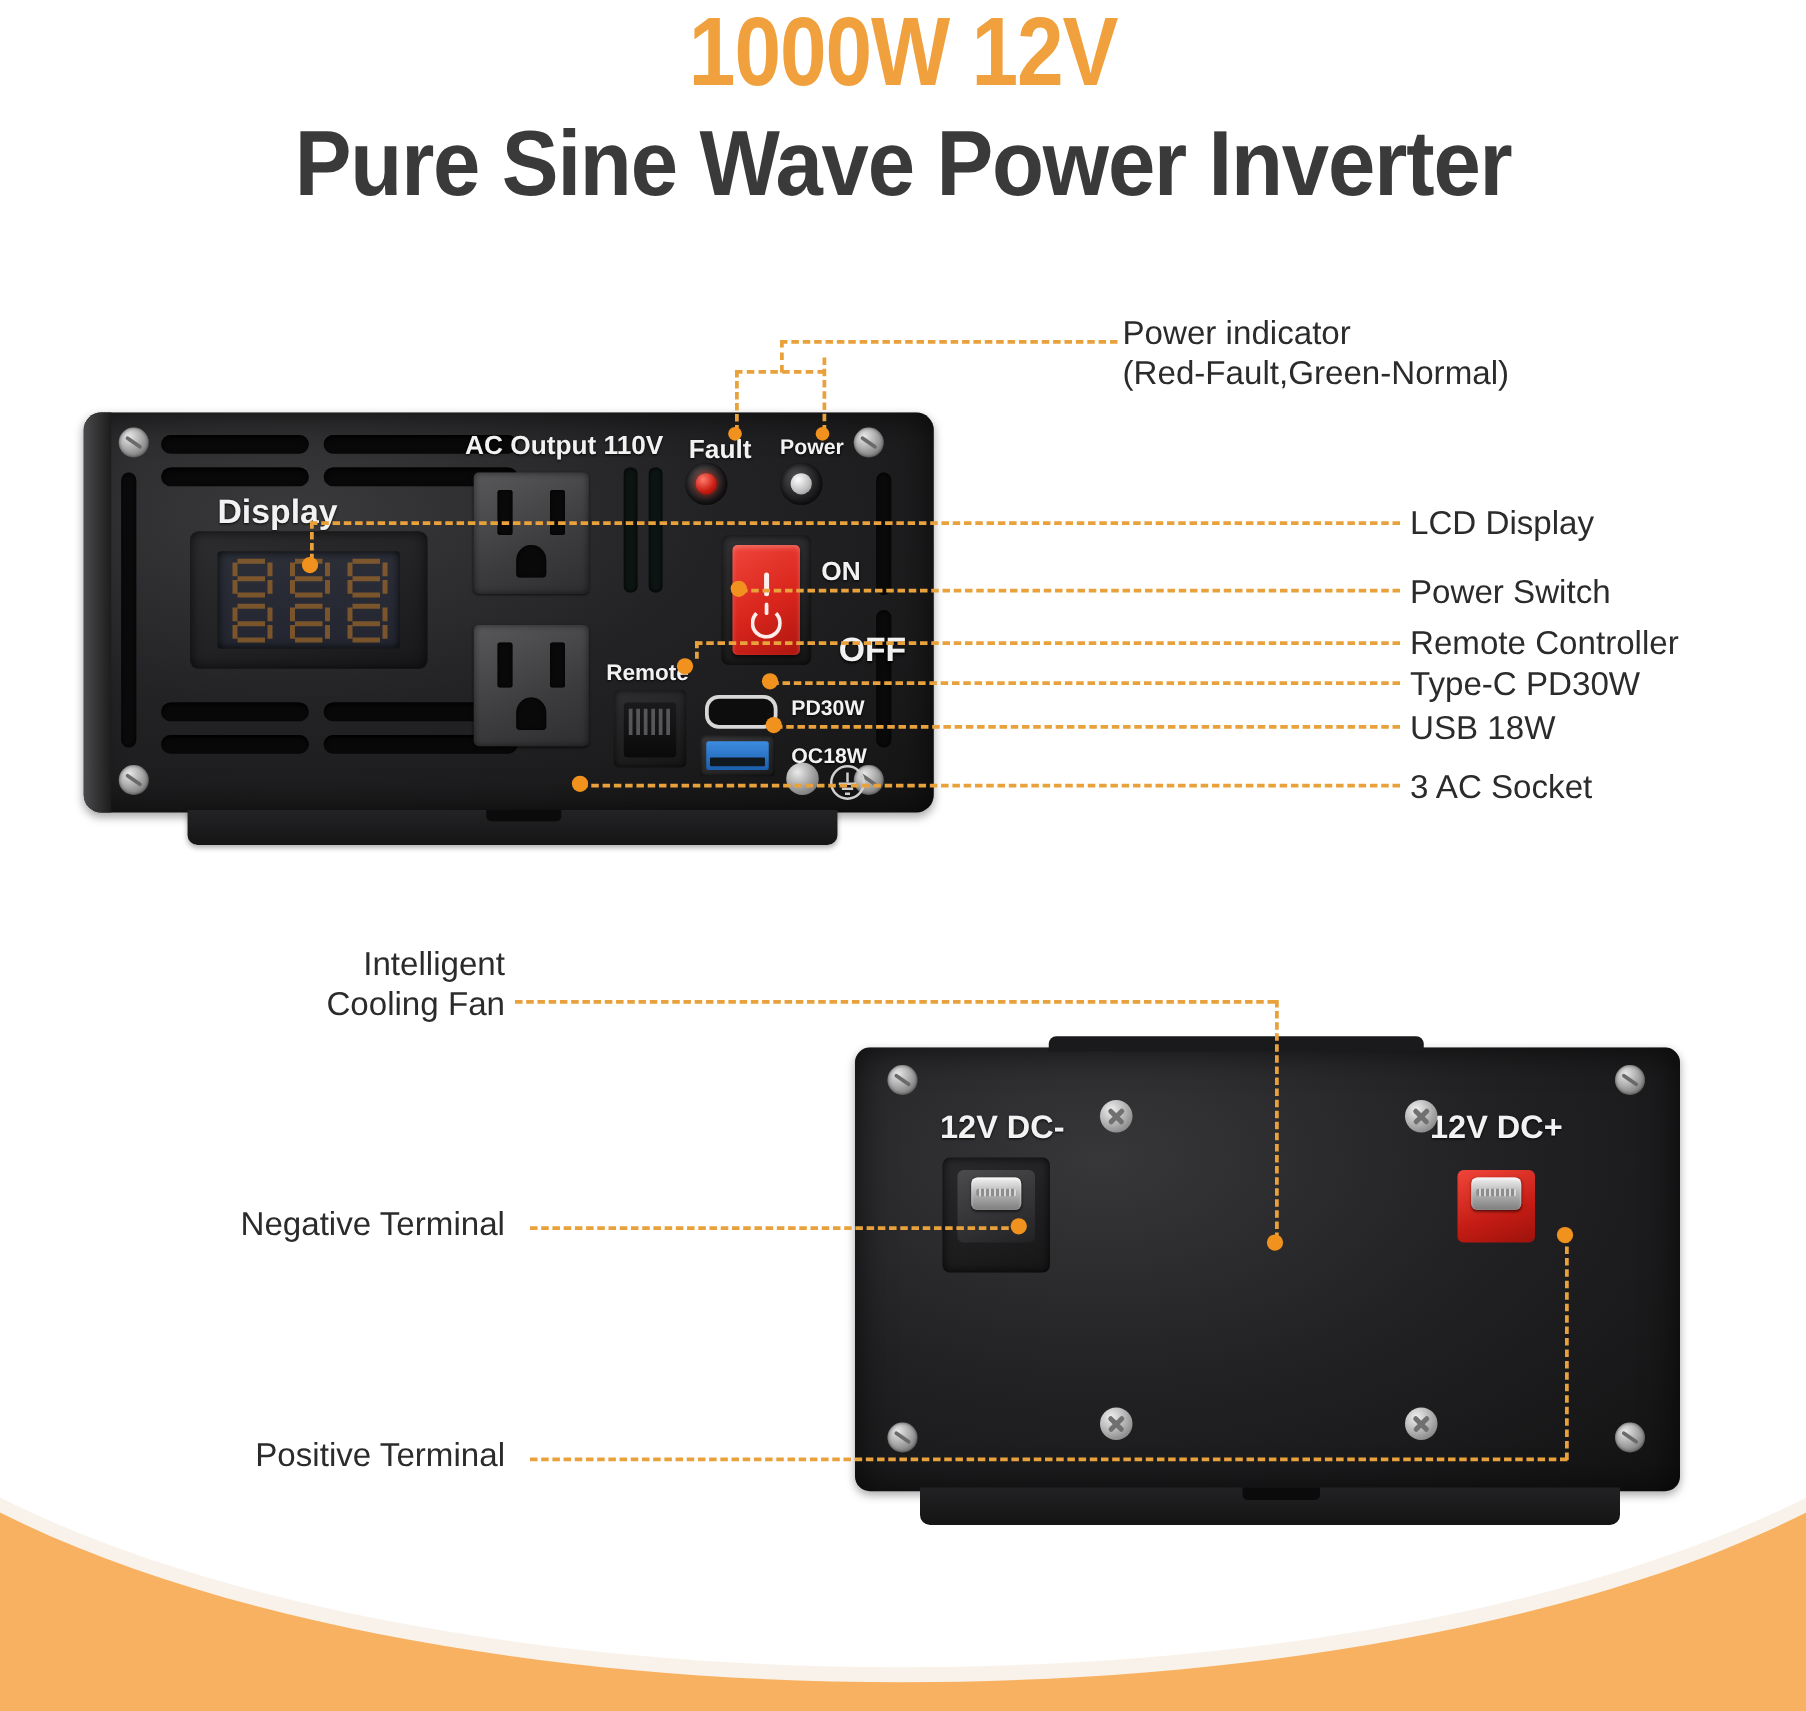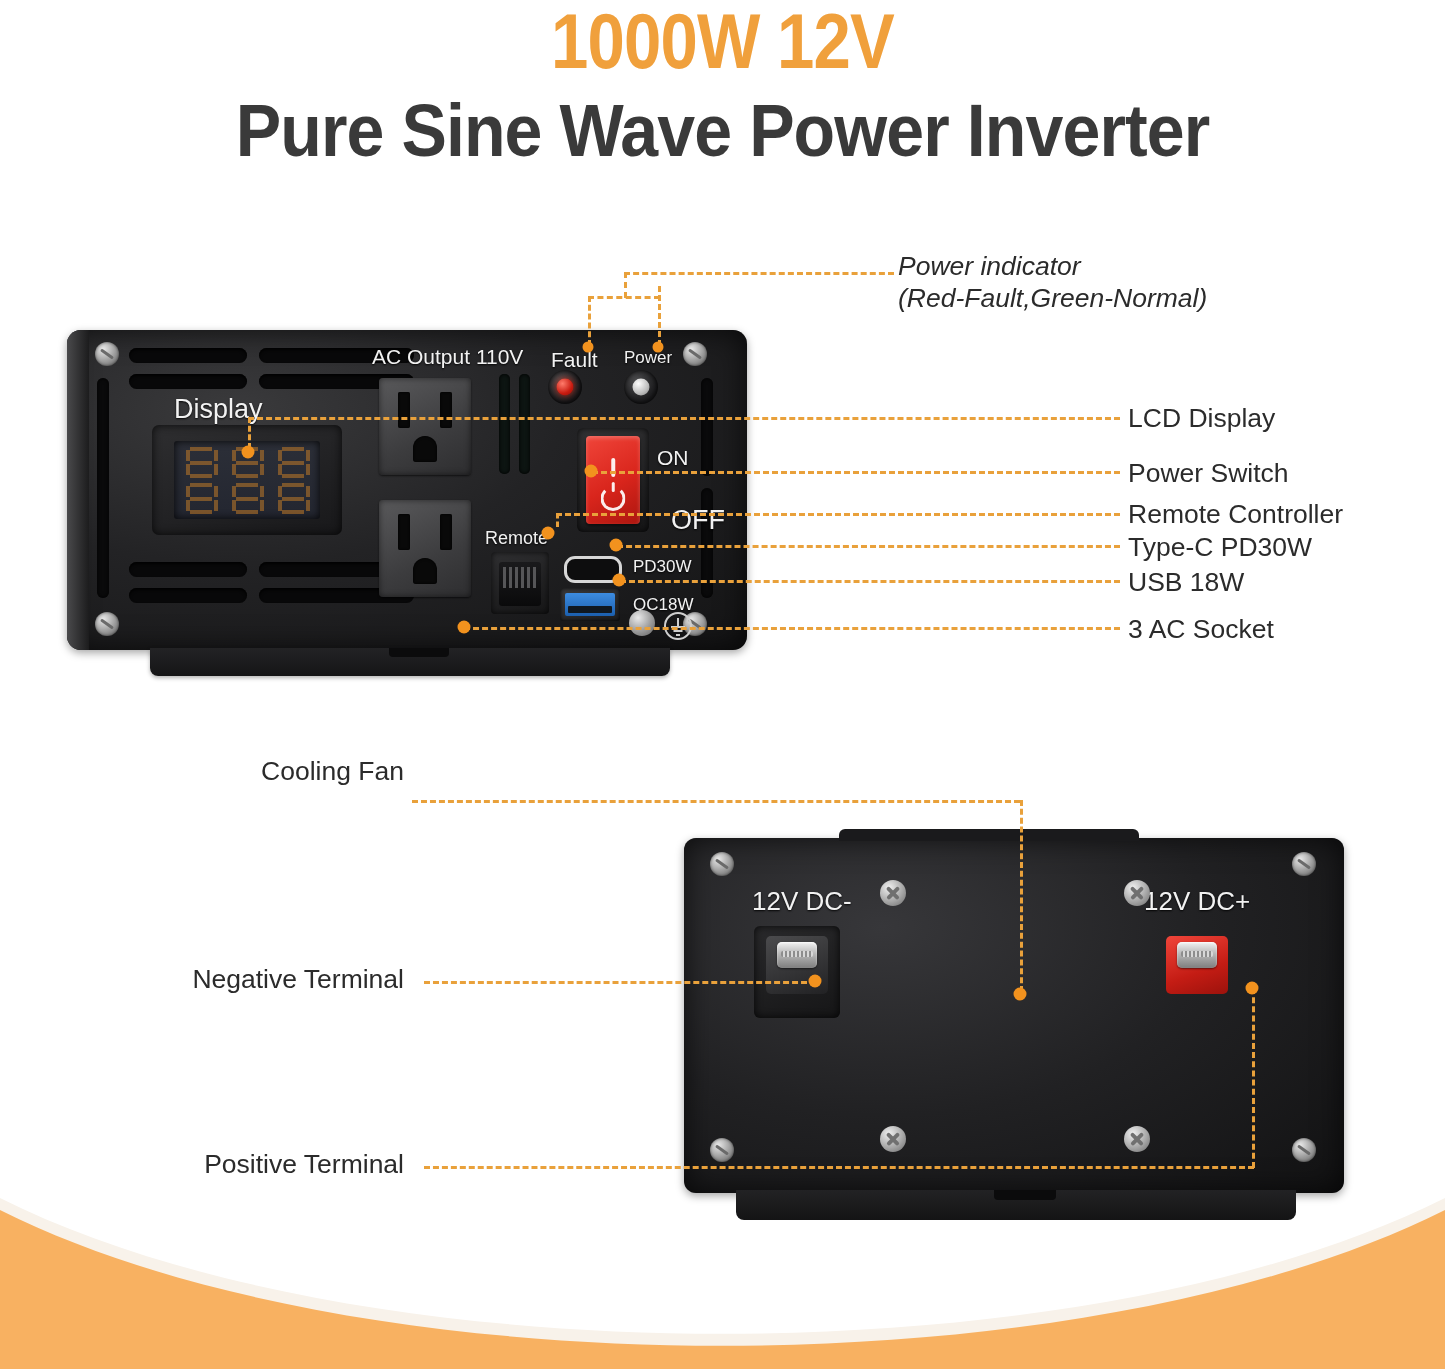--- a/index.html
+++ b/index.html
@@ -128,21 +128,21 @@
     background:#101820;border-radius:1px;}
 
   #gndpost{position:absolute;left:562px;top:280px;width:26px;height:26px;border-radius:50%;
     background:radial-gradient(circle at 35% 30%,#eaeaea,#9b9b9b 55%,#606060);}
   #gndsym{position:absolute;left:597px;top:282px;width:24px;height:24px;border-radius:50%;
     border:2px solid #cfcfcf;}
   #gndsym:before{content:"";position:absolute;left:50%;top:4px;transform:translateX(-50%);
     width:2px;height:8px;background:#cfcfcf;}
   #gndsym i{position:absolute;left:50%;transform:translateX(-50%);background:#cfcfcf;height:2px;}
 
-  .silk{position:absolute;color:#f2f2f2;font-weight:normal;white-space:nowrap;
+  .silk{position:absolute;color:#f2f2f2;font-weight:bold;white-space:nowrap;
         text-shadow:0 1px 2px rgba(0,0,0,.9);}
 
   #front-foot{position:absolute;left:88px;top:318px;width:520px;height:28px;
     background:linear-gradient(180deg,#232325,#151516);border-radius:0 0 8px 8px;
     box-shadow:0 2px 4px rgba(0,0,0,.3);}
   #front-foot:after{content:"";position:absolute;left:46%;top:0;width:60px;height:9px;
     background:#0b0b0c;border-radius:0 0 4px 4px;}
 
   
   #rear-unit{position:absolute;left:676px;top:838px;width:680px;height:400px;}
@@ -412,32 +412,33 @@
 <div class="dash-v" style="left:1020px;top:800px;height:192px;"></div>
 <div class="dot" style="left:1020px;top:994px;"></div>
 
 <div class="dash-h" style="left:424px;top:981px;width:392px;"></div>
 <div class="dot" style="left:815px;top:981px;"></div>
 
 <div class="dash-h" style="left:424px;top:1166px;width:830px;"></div>
 <div class="dash-v" style="left:1252px;top:988px;height:180px;"></div>
 <div class="dot" style="left:1252px;top:988px;"></div>
 
-<div class="callout right" style="left:898px;top:250px;font-style:italic;">
+<div class="callout right" style="left:898px;top:250px;">
   <div>Power indicator</div>
   <div>(Red-Fault,Green-Normal)</div>
 </div>
 <div class="callout right" style="left:1128px;top:402px;">LCD Display</div>
 <div class="callout right" style="left:1128px;top:457px;">Power Switch</div>
 <div class="callout right" style="left:1128px;top:498px;">Remote Controller</div>
 <div class="callout right" style="left:1128px;top:531px;">Type-C PD30W</div>
 <div class="callout right" style="left:1128px;top:566px;">USB 18W</div>
 <div class="callout right" style="left:1128px;top:613px;">3 AC Socket</div>
 
 <div class="callout leftal" style="left:0;top:755px;width:404px;">
+  <div>Intelligent</div>
   <div>Cooling Fan</div>
 </div>
 <div class="callout leftal" style="left:0;top:963px;width:404px;">Negative Terminal</div>
 <div class="callout leftal" style="left:0;top:1148px;width:404px;">Positive Terminal</div>
 
 <svg id="swoosh" viewBox="0 0 1445 175" preserveAspectRatio="none">
   <path d="M0,4 C360,185 1085,185 1445,4 L1445,175 L0,175 Z" fill="#F8F2EA"></path>
   <path d="M0,16 C360,197 1085,197 1445,16 L1445,175 L0,175 Z" fill="#F8B161"></path>
 </svg>
 

